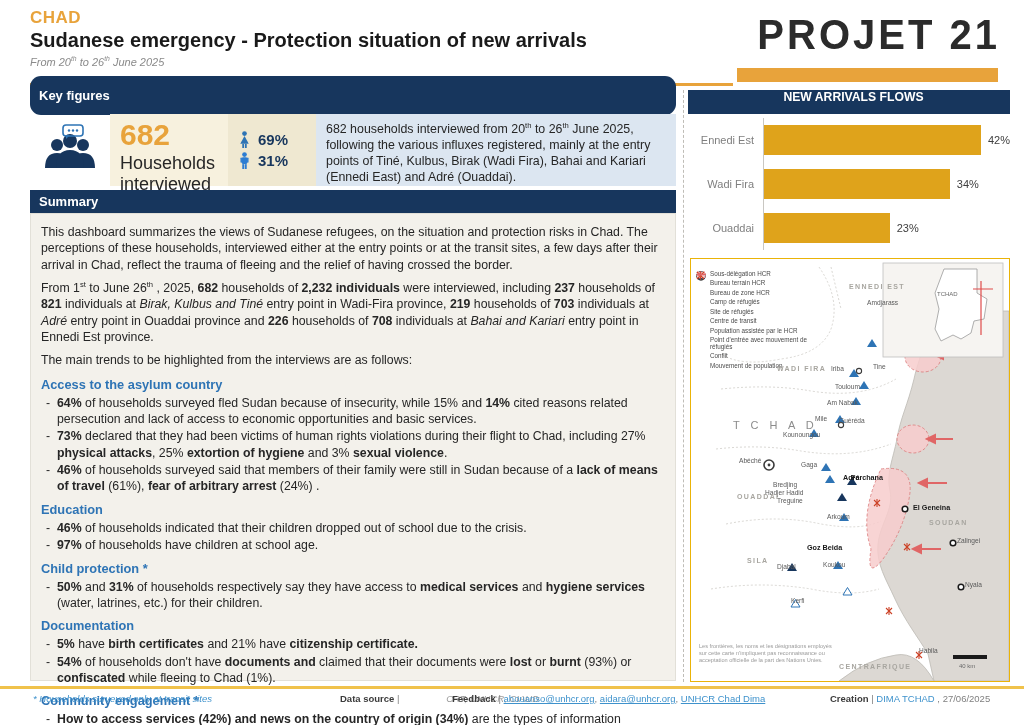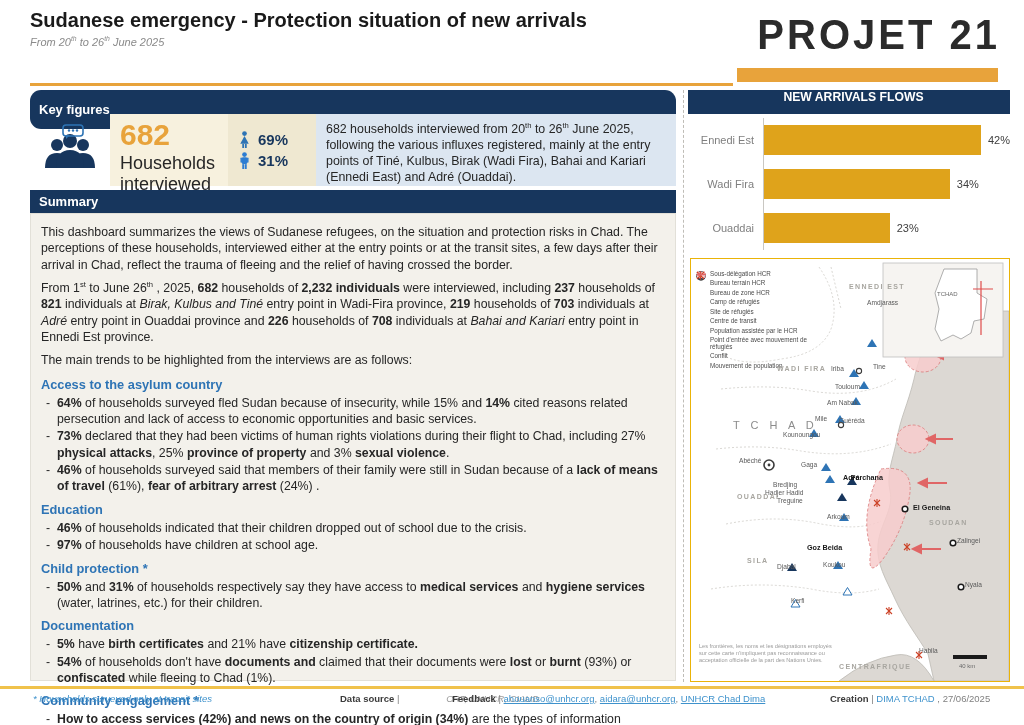--- a/index.html
+++ b/index.html
@@ -83,28 +83,29 @@
   #ftr-feedback{left:452px;}
   #ftr-creation{left:830px;}
   #ftr-creation .org{color:#3E92CC;}
 </style>
 </head>
 <body>
 
 <div id="page">
 
   <div id="hdr">
+    <div id="hdr-country">CHAD</div>
     <div id="hdr-title">Sudanese emergency - Protection situation of new arrivals</div>
     <div id="hdr-date"><span>From 20</span><span class="sup">th</span><span> to 26</span><span class="sup">th</span><span> June 2025</span></div>
   </div>
   <div id="logo">PROJET 21</div>
   <div id="logo-bar"></div>
   <div id="hdr-rule"></div>
 
-  <div class="navy-bar" style="left:30px;top:90px;width:646px;height:39px;border-radius:11px;">
+  <div class="navy-bar" style="left:30px;top:76px;width:646px;height:39px;border-radius:11px;">
     <span>Key figures</span>
   </div>
   <div id="kf-row">
     <div id="kf-icon">
       <svg width="62" height="52" viewBox="0 0 62 52">
         <g fill="#17365D">
           <circle cx="18" cy="21" r="6"></circle>
             <path d="M6 44 Q6 29 18 29 Q30 29 30 44 Z"></path>
           <circle cx="44" cy="21" r="6"></circle>
             <path d="M32 44 Q32 29 44 29 Q56 29 56 44 Z"></path>
@@ -158,21 +159,21 @@
   <div class="navy-bar" style="left:30px;top:190px;width:646px;height:23px;">
     <span>Summary</span>
   </div>
   <div id="summary-box">
     <div class="para"><span>This dashboard summarizes the views of Sudanese refugees, on the situation and protection risks in Chad. The perceptions of these households, interviewed either at the entry points or at the transit sites, a few days after their arrival in Chad, reflect the trauma of fleeing and the relief of having crossed the border.</span></div>
     <div class="para"><span>From 1</span><span class="sup">st</span><span> to June 26</span><span class="sup">th</span><span> , 2025, </span><span class="b">682</span><span> households of </span><span class="b">2,232 individuals</span><span> were interviewed, including </span><span class="b">237</span><span> households of </span><span class="b">821</span><span> individuals at </span><span class="i">Birak, Kulbus and Tiné</span><span> entry point in Wadi-Fira province, </span><span class="b">219</span><span> households of </span><span class="b">703</span><span> individuals at </span><span class="i">Adré</span><span> entry point in Ouaddai province and </span><span class="b">226</span><span> households of </span><span class="b">708</span><span> individuals at </span><span class="i">Bahai and Kariari</span><span> entry point in Ennedi Est province.</span></div>
     <div class="para"><span>The main trends to be highlighted from the interviews are as follows:</span></div>
     <div>
         <div class="sec-h">Access to the asylum country</div>
         <div class="bullet"><span class="b">64%</span><span> of households surveyed fled Sudan because of insecurity, while 15% and </span><span class="b">14%</span><span> cited reasons related persecution and lack of access to economic opportunities and basic services.</span></div>
-        <div class="bullet"><span class="b">73%</span><span> declared that they had been victims of human rights violations during their flight to Chad, including 27% </span><span class="b">physical attacks</span><span>, 25% </span><span class="b">province of property</span><span> and 3% </span><span class="b">sexual violence</span><span>.</span></div>
+        <div class="bullet"><span class="b">73%</span><span> declared that they had been victims of human rights violations during their flight to Chad, including 27% </span><span class="b">physical attacks</span><span>, 25% </span><span class="b">extortion of hygiene</span><span> and 3% </span><span class="b">sexual violence</span><span>.</span></div>
         <div class="bullet"><span class="b">46%</span><span> of households surveyed said that members of their family were still in Sudan because of a </span><span class="b">lack of means of travel</span><span> (61%), </span><span class="b">fear of arbitrary arrest</span><span> (24%) .</span></div>
         <div class="sec-h">Education</div>
         <div class="bullet"><span class="b">46%</span><span> of households indicated that their children dropped out of school due to the crisis.</span></div>
         <div class="bullet"><span class="b">97%</span><span> of households have children at school age.</span></div>
         <div class="sec-h">Child protection *</div>
         <div class="bullet"><span class="b">50%</span><span> and </span><span class="b">31%</span><span> of households respectively say they have access to </span><span class="b">medical services</span><span> and </span><span class="b">hygiene services</span><span> (water, latrines, etc.) for their children.</span></div>
         <div class="sec-h">Documentation</div>
         <div class="bullet"><span class="b">5%</span><span> have </span><span class="b">birth certificates</span><span> and 21% have </span><span class="b">citizenship certificate.</span></div>
         <div class="bullet"><span class="b">54%</span><span> of households don't have </span><span class="b">documents and</span><span> claimed that their documents were </span><span class="b">lost</span><span> or </span><span class="b">burnt</span><span> (93%) or </span><span class="b">confiscated</span><span> while fleeing to Chad (1%).</span></div>
         <div class="sec-h">Community engagement *</div>

